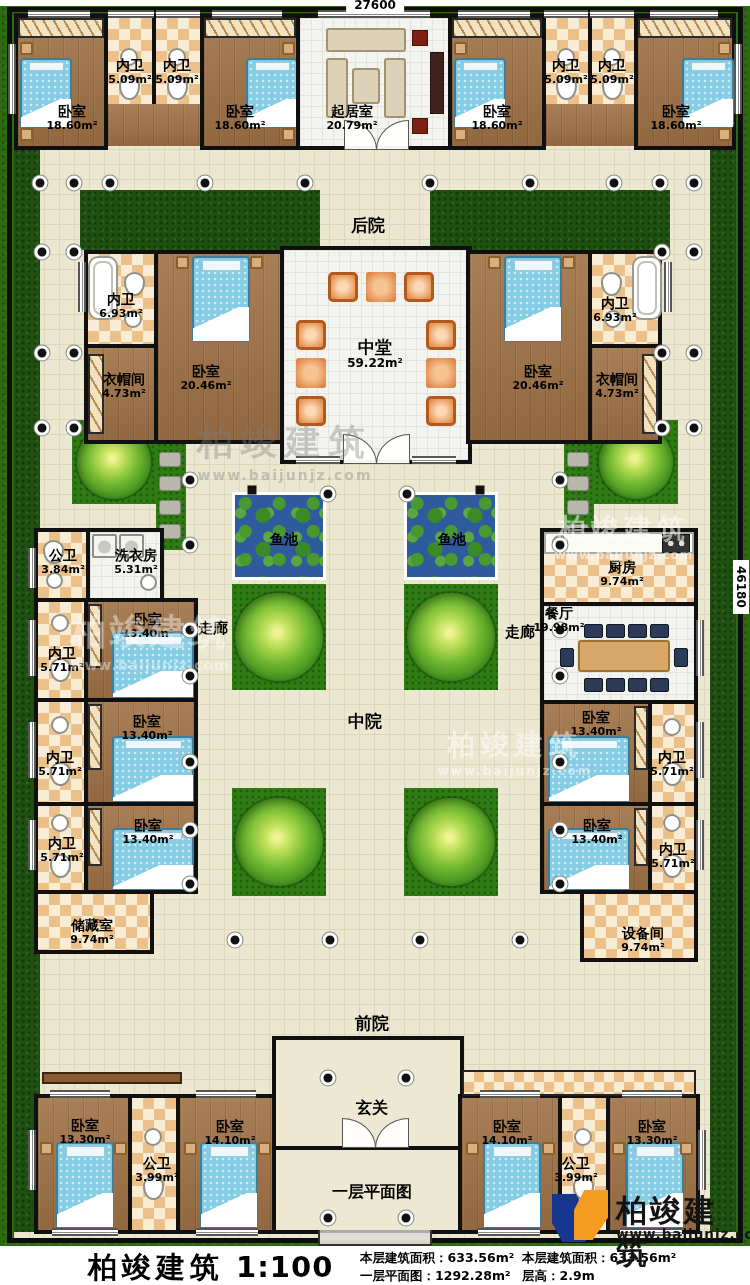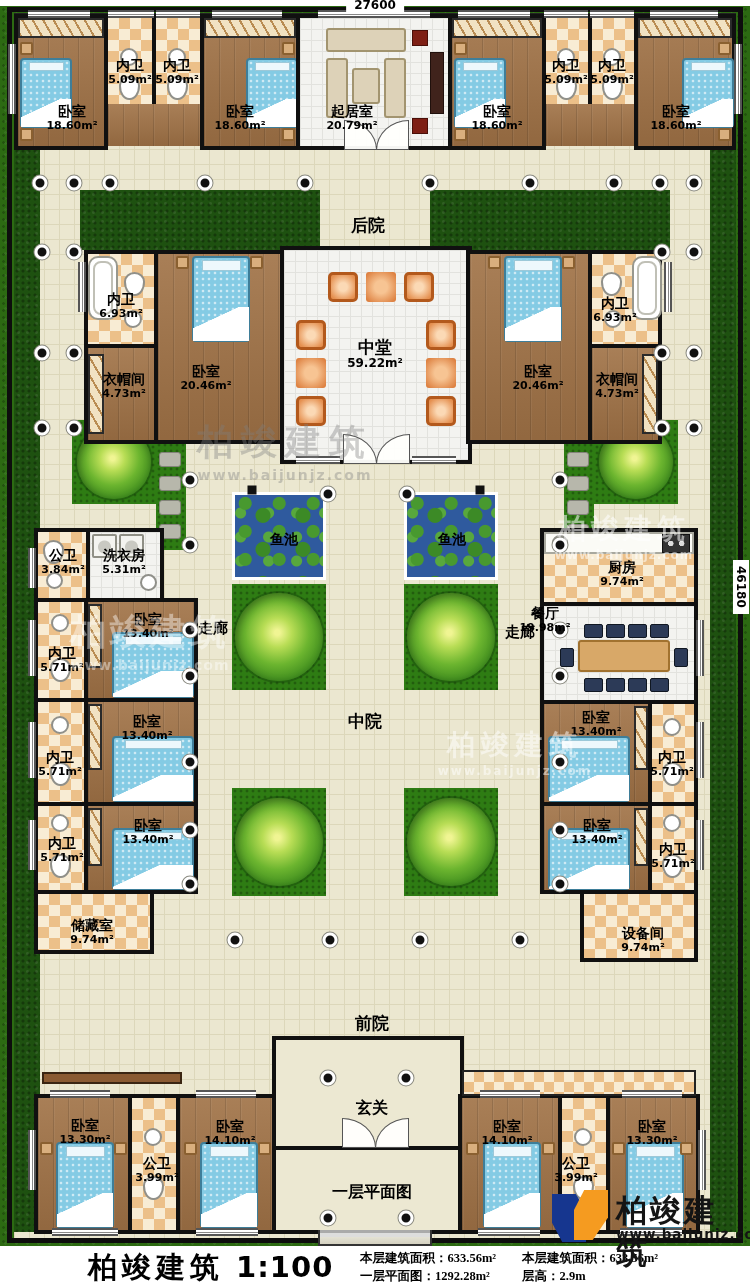--- a/index.html
+++ b/index.html
@@ -82,21 +82,21 @@
   .wm{position:absolute;font-weight:bold;text-align:center;pointer-events:none;z-index:40;}
   .wm b{display:block;}
   .wm u{display:block;text-decoration:none;}
   .dimt{position:absolute;left:50%;top:-2px;transform:translateX(-50%);font-size:12px;font-weight:bold;background:#fff;padding:0 8px;z-index:45;}
   .dimline{position:absolute;background:#222;z-index:20;}
   .dimr{position:absolute;right:1px;top:560px;writing-mode:vertical-rl;font-size:12px;font-weight:bold;background:#fff;padding:6px 1px;z-index:45;}
   .titlebar{position:absolute;left:0;top:1247px;width:750px;height:38px;background:#fff;z-index:46;}
   .ptitle{position:absolute;left:86px;top:1px;font-size:29px;font-weight:bold;letter-spacing:5px;
           border-bottom:2px solid #111;padding:0 10px 2px 2px;white-space:nowrap;}
   .ptitle .sc{font-weight:600;letter-spacing:1px;margin-left:12px;}
-  .stat{position:absolute;font-size:12.5px;font-weight:bold;white-space:nowrap;font-family:Liberation Serif, serif;}
+  .stat{position:absolute;font-size:12.5px;font-weight:bold;white-space:nowrap;}
   .logo{position:absolute;left:552px;top:1190px;width:198px;height:58px;z-index:50;}
   .lgA{position:absolute;left:0;top:4px;width:34px;height:48px;background:#16368f;
        clip-path:polygon(0 0,70% 0,100% 35%,100% 100%,30% 100%,0 60%);}
   .lgB{position:absolute;left:22px;top:0;width:34px;height:50px;background:#f59b20;
        clip-path:polygon(30% 0,100% 0,100% 55%,55% 100%,0 100%,0 40%);}
   .logo b{position:absolute;left:64px;top:0;font-size:31px;font-we1ght:900;font-weight:900;letter-spacing:3px;color:#141414;}
   .logo u{position:absolute;left:64px;top:36px;font-size:13.5px;font-weight:bold;letter-spacing:1px;color:#141414;text-decoration:none;}
   i{font-style:normal;}
 </style>
 </head>
@@ -493,21 +493,21 @@
       <span class="ar">6.93m²</span>
     </div>
   <div class="lab" style="left:617px;top:372px">
       <span class="nm">衣帽间</span>
       <span class="ar">4.73m²</span>
     </div>
   <div class="lab" style="left:63px;top:548px">
       <span class="nm">公卫</span>
       <span class="ar">3.84m²</span>
     </div>
-  <div class="lab" style="left:124px;top:548px">
+  <div class="lab" style="left:136px;top:548px">
       <span class="nm">洗衣房</span>
       <span class="ar">5.31m²</span>
     </div>
   <div class="lab" style="left:62px;top:646px">
       <span class="nm">内卫</span>
       <span class="ar">5.71m²</span>
     </div>
   <div class="lab" style="left:148px;top:612px">
       <span class="nm">卧室</span>
       <span class="ar">13.40m²</span>
@@ -529,21 +529,21 @@
       <span class="ar">13.40m²</span>
     </div>
   <div class="lab" style="left:92px;top:918px">
       <span class="nm">储藏室</span>
       <span class="ar">9.74m²</span>
     </div>
   <div class="lab" style="left:622px;top:560px">
       <span class="nm">厨房</span>
       <span class="ar">9.74m²</span>
     </div>
-  <div class="lab" style="left:545px;top:606px">
+  <div class="lab" style="left:559px;top:606px">
       <span class="nm">餐厅</span>
       <span class="ar">19.98m²</span>
     </div>
   <div class="lab" style="left:596px;top:710px">
       <span class="nm">卧室</span>
       <span class="ar">13.40m²</span>
     </div>
   <div class="lab" style="left:672px;top:750px">
       <span class="nm">内卫</span>
       <span class="ar">5.71m²</span>

